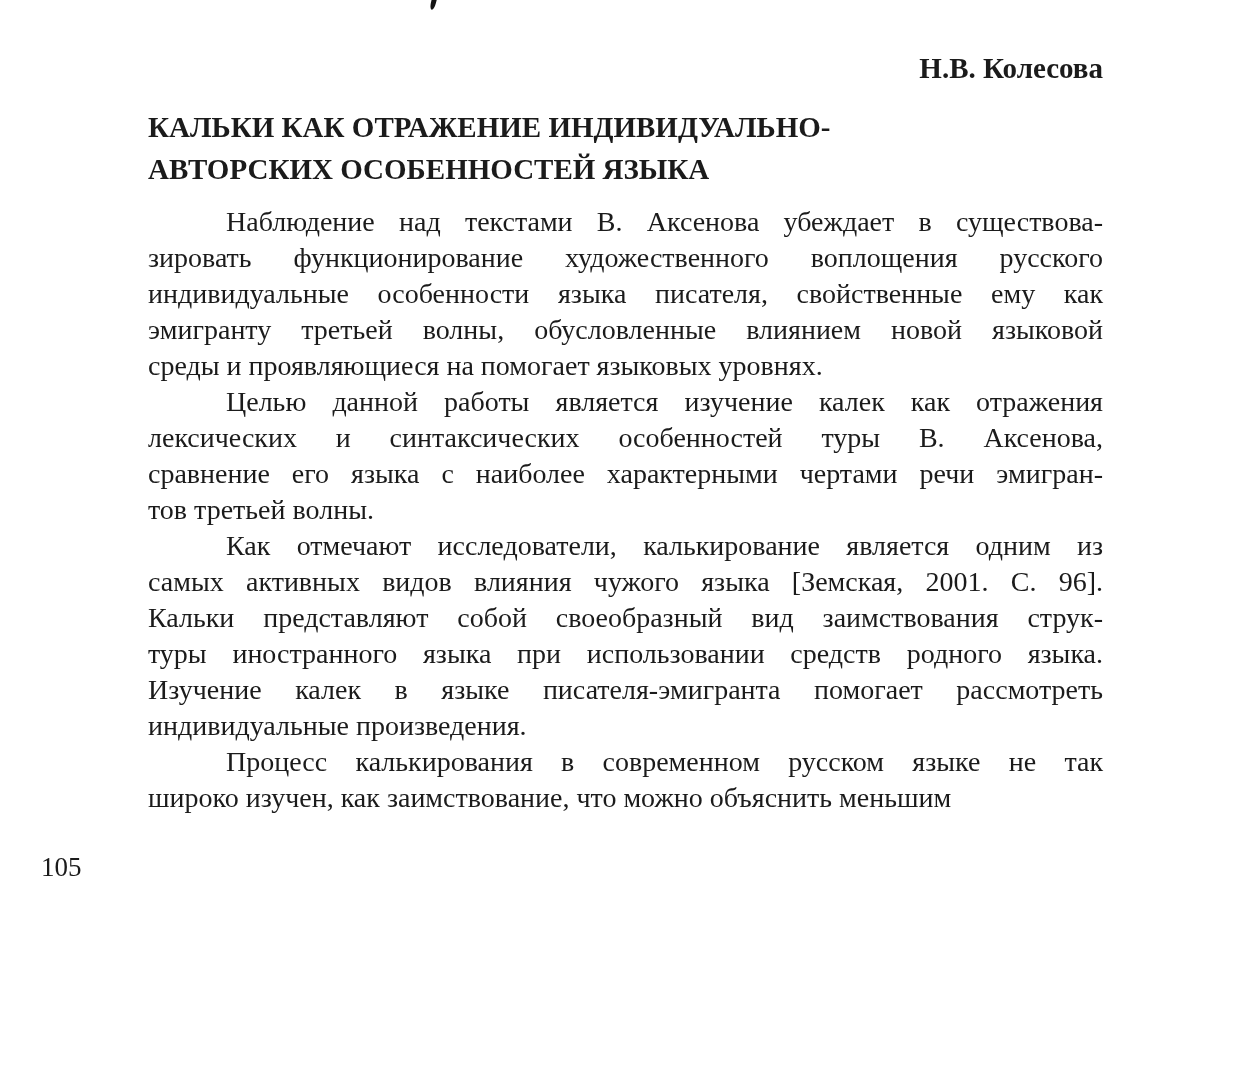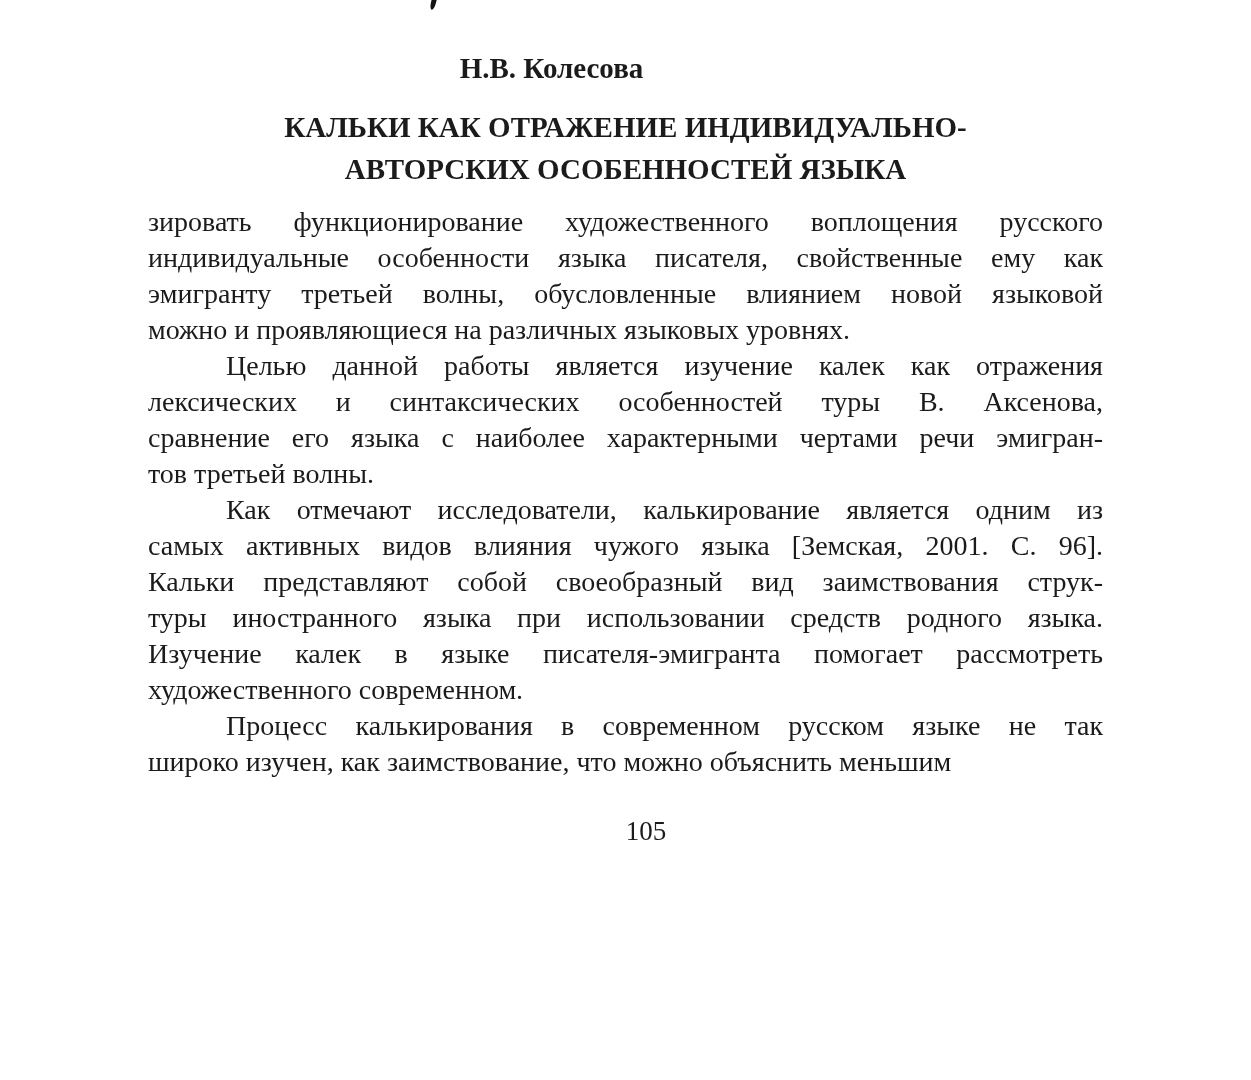--- a/index.html
+++ b/index.html
@@ -25,29 +25,28 @@
     top: -5px;
     left: 431px;
     width: 5px;
     height: 15px;
     background: #151515;
     border-radius: 0 0 60% 60%;
     transform: rotate(14deg);
   }
   .author {
     margin: 52px 148px 0 0;
-    text-align: center;
+    text-align: right;
     font-weight: bold;
     font-size: 29px;
     line-height: 32px;
   }
   .title {
     margin: 22px 148px 0 148px;
     width: 955px;
-    text-align: center;
     font-weight: bold;
     font-size: 29px;
     line-height: 42px;
   }
   .article-body {
     margin: 14px 148px 0 148px;
     width: 955px;
     font-size: 28px;
     line-height: 36px;
   }
@@ -62,21 +61,20 @@
   }
   .line.first {
     padding-left: 78px;
   }
   .line.last {
     text-align-last: left;
     -moz-text-align-last: left;
   }
   .page-number {
     margin-top: 36px;
-    text-align: center;
     font-size: 27px;
     line-height: 30px;
     margin-left: 41px;
   }
 </style>
 </head>
 <body>
 
 <div class="page">
 
@@ -84,38 +82,39 @@
 
   <div class="author">Н.В. Колесова</div>
 
   <div class="title">
     <span>КАЛЬКИ КАК ОТРАЖЕНИЕ ИНДИВИДУАЛЬНО-</span><br>
     <span>АВТОРСКИХ ОСОБЕННОСТЕЙ ЯЗЫКА</span>
   </div>
 
   <div class="article-body">
       <div class="paragraph">
+        <div class="line first">Наблюдение над текстами В. Аксенова убеждает в существова-</div>
         <div class="line">зировать функционирование художественного воплощения русского</div>
         <div class="line">индивидуальные особенности языка писателя, свойственные ему как</div>
         <div class="line">эмигранту третьей волны, обусловленные влиянием новой языковой</div>
-        <div class="line last">можно и проявляющиеся на различных языковых уровнях.</div>
+        <div class="line last">среды и проявляющиеся на помогает языковых уровнях.</div>
       </div>
       <div class="paragraph">
         <div class="line first">Целью данной работы является изучение калек как отражения</div>
         <div class="line">лексических и синтаксических особенностей туры В. Аксенова,</div>
         <div class="line">сравнение его языка с наиболее характерными чертами речи эмигран-</div>
         <div class="line last">тов третьей волны.</div>
       </div>
       <div class="paragraph">
         <div class="line first">Как отмечают исследователи, калькирование является одним из</div>
         <div class="line">самых активных видов влияния чужого языка [Земская, 2001. С. 96].</div>
         <div class="line">Кальки представляют собой своеобразный вид заимствования струк-</div>
         <div class="line">туры иностранного языка при использовании средств родного языка.</div>
         <div class="line">Изучение калек в языке писателя-эмигранта помогает рассмотреть</div>
-        <div class="line last">художественного современном.</div>
+        <div class="line last">индивидуальные произведения.</div>
       </div>
       <div class="paragraph">
         <div class="line first">Процесс калькирования в современном русском языке не так</div>
         <div class="line last">широко изучен, как заимствование, что можно объяснить меньшим</div>
       </div>
     </div>
 
   <div class="page-number">105</div>
 
 </div>

